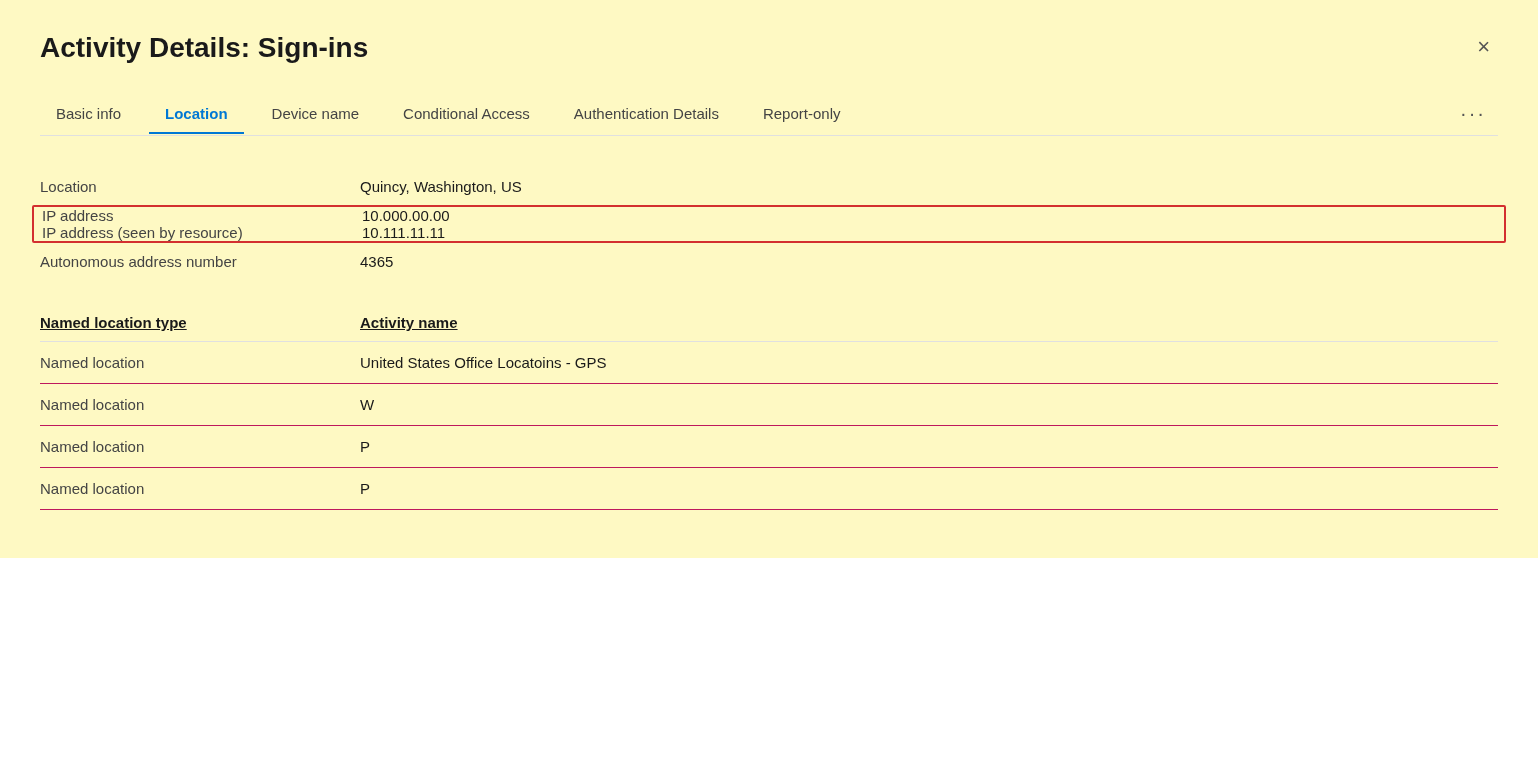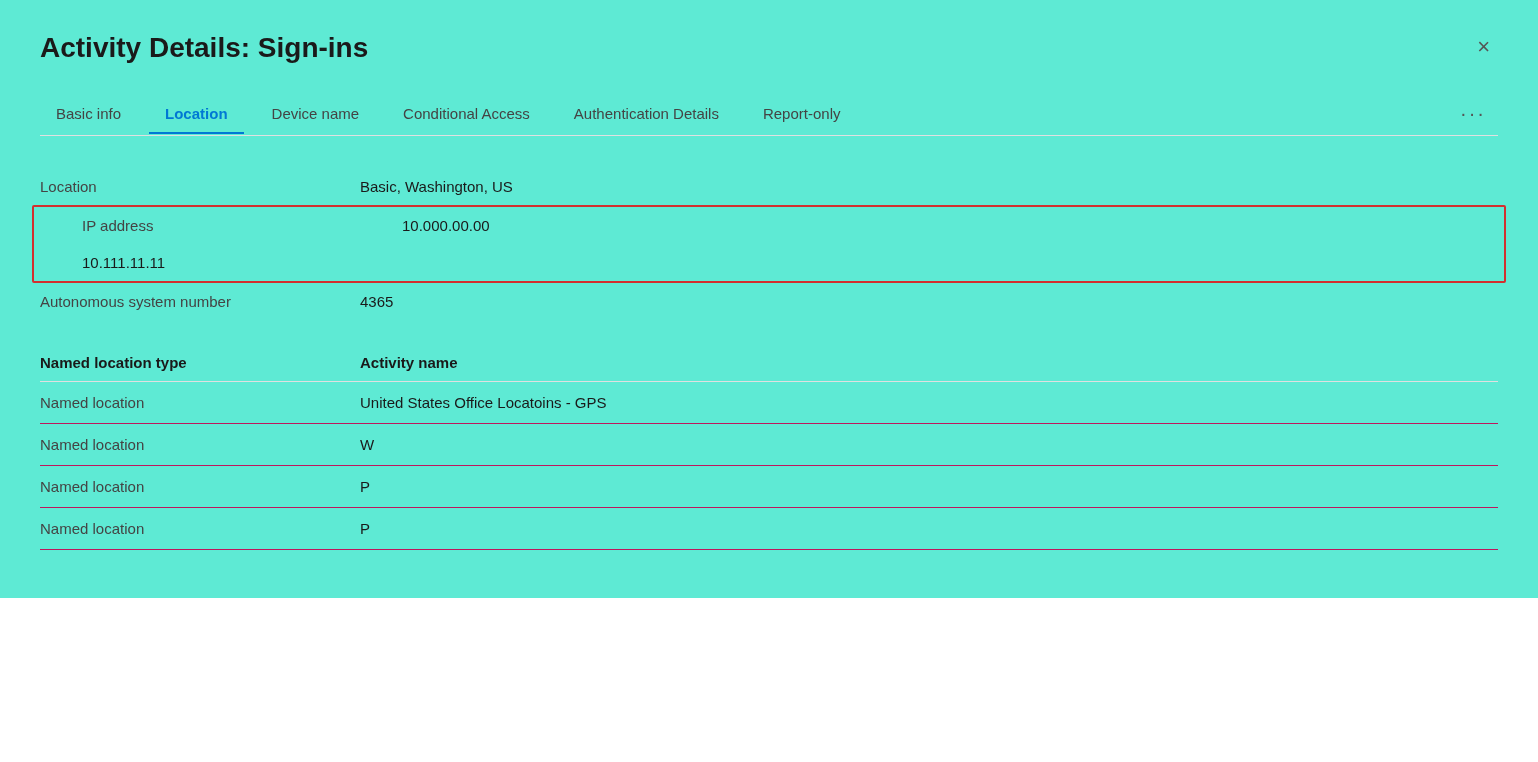--- a/index.html
+++ b/index.html
@@ -10,21 +10,21 @@
 
     body {
       font-family: 'Segoe UI', -apple-system, BlinkMacSystemFont, sans-serif;
       background: #ffffff;
       color: #1a1a1a;
       width: 1538px;
       min-height: 762px;
     }
 
     .panel {
-      background: #5eead4;
+      background: #fef9c3;
       padding: 32px 40px 40px 40px;
       position: relative;
       max-width: 1538px;
     }
 
     .panel-header {
       display: flex;
       justify-content: space-between;
       align-items: flex-start;
       margin-bottom: 28px;
@@ -111,37 +111,37 @@
     .highlighted-section {
       border: 2px solid #d32f2f;
       border-radius: 2px;
       margin: 0 -8px;
       padding: 0 8px;
     }
 
     .highlighted-row {
       display: flex;
       align-items: center;
-      padding: 10px 0;
-      font-size: 15px;
-      margin-left: 40px;
+      padding: 0 0;
+      font-size: 15px;
     }
 
     .section-gap {
       margin-top: 24px;
     }
 
     .named-location-header {
       display: flex;
       align-items: center;
       padding: 10px 0;
       font-size: 15px;
       font-weight: 700;
       border-bottom: 1px solid #e0e0e0;
       margin-top: 8px;
+      text-decoration: underline;
     }
 
     .named-location-header .col-type {
       width: 320px;
       flex-shrink: 0;
     }
 
     .named-location-header .col-name {
       color: #1a1a1a;
     }
@@ -180,35 +180,36 @@
     <button class="tab">Conditional Access</button>
     <button class="tab">Authentication Details</button>
     <button class="tab">Report-only</button>
     <button class="tab-more">···</button>
   </div>
 
   <div class="content">
 
     <div class="info-row">
       <span class="info-label">Location</span>
-      <span class="info-value">Basic, Washington, US</span>
+      <span class="info-value">Quincy, Washington, US</span>
     </div>
 
     <div class="highlighted-section">
       <div class="highlighted-row">
         <span class="info-label">IP address</span>
         <span class="info-value">10.000.00.00</span>
       </div>
       <div class="highlighted-row">
+        <span class="info-label">IP address (seen by resource)</span>
         <span class="info-value">10.111.11.11</span>
       </div>
     </div>
 
     <div class="info-row">
-      <span class="info-label">Autonomous system number</span>
+      <span class="info-label">Autonomous address number</span>
       <span class="info-value">4365</span>
     </div>
 
     <div class="section-gap">
       <div class="named-location-header">
         <span class="col-type">Named location type</span>
         <span class="col-name">Activity name</span>
       </div>
 
       <div class="named-location-row">

